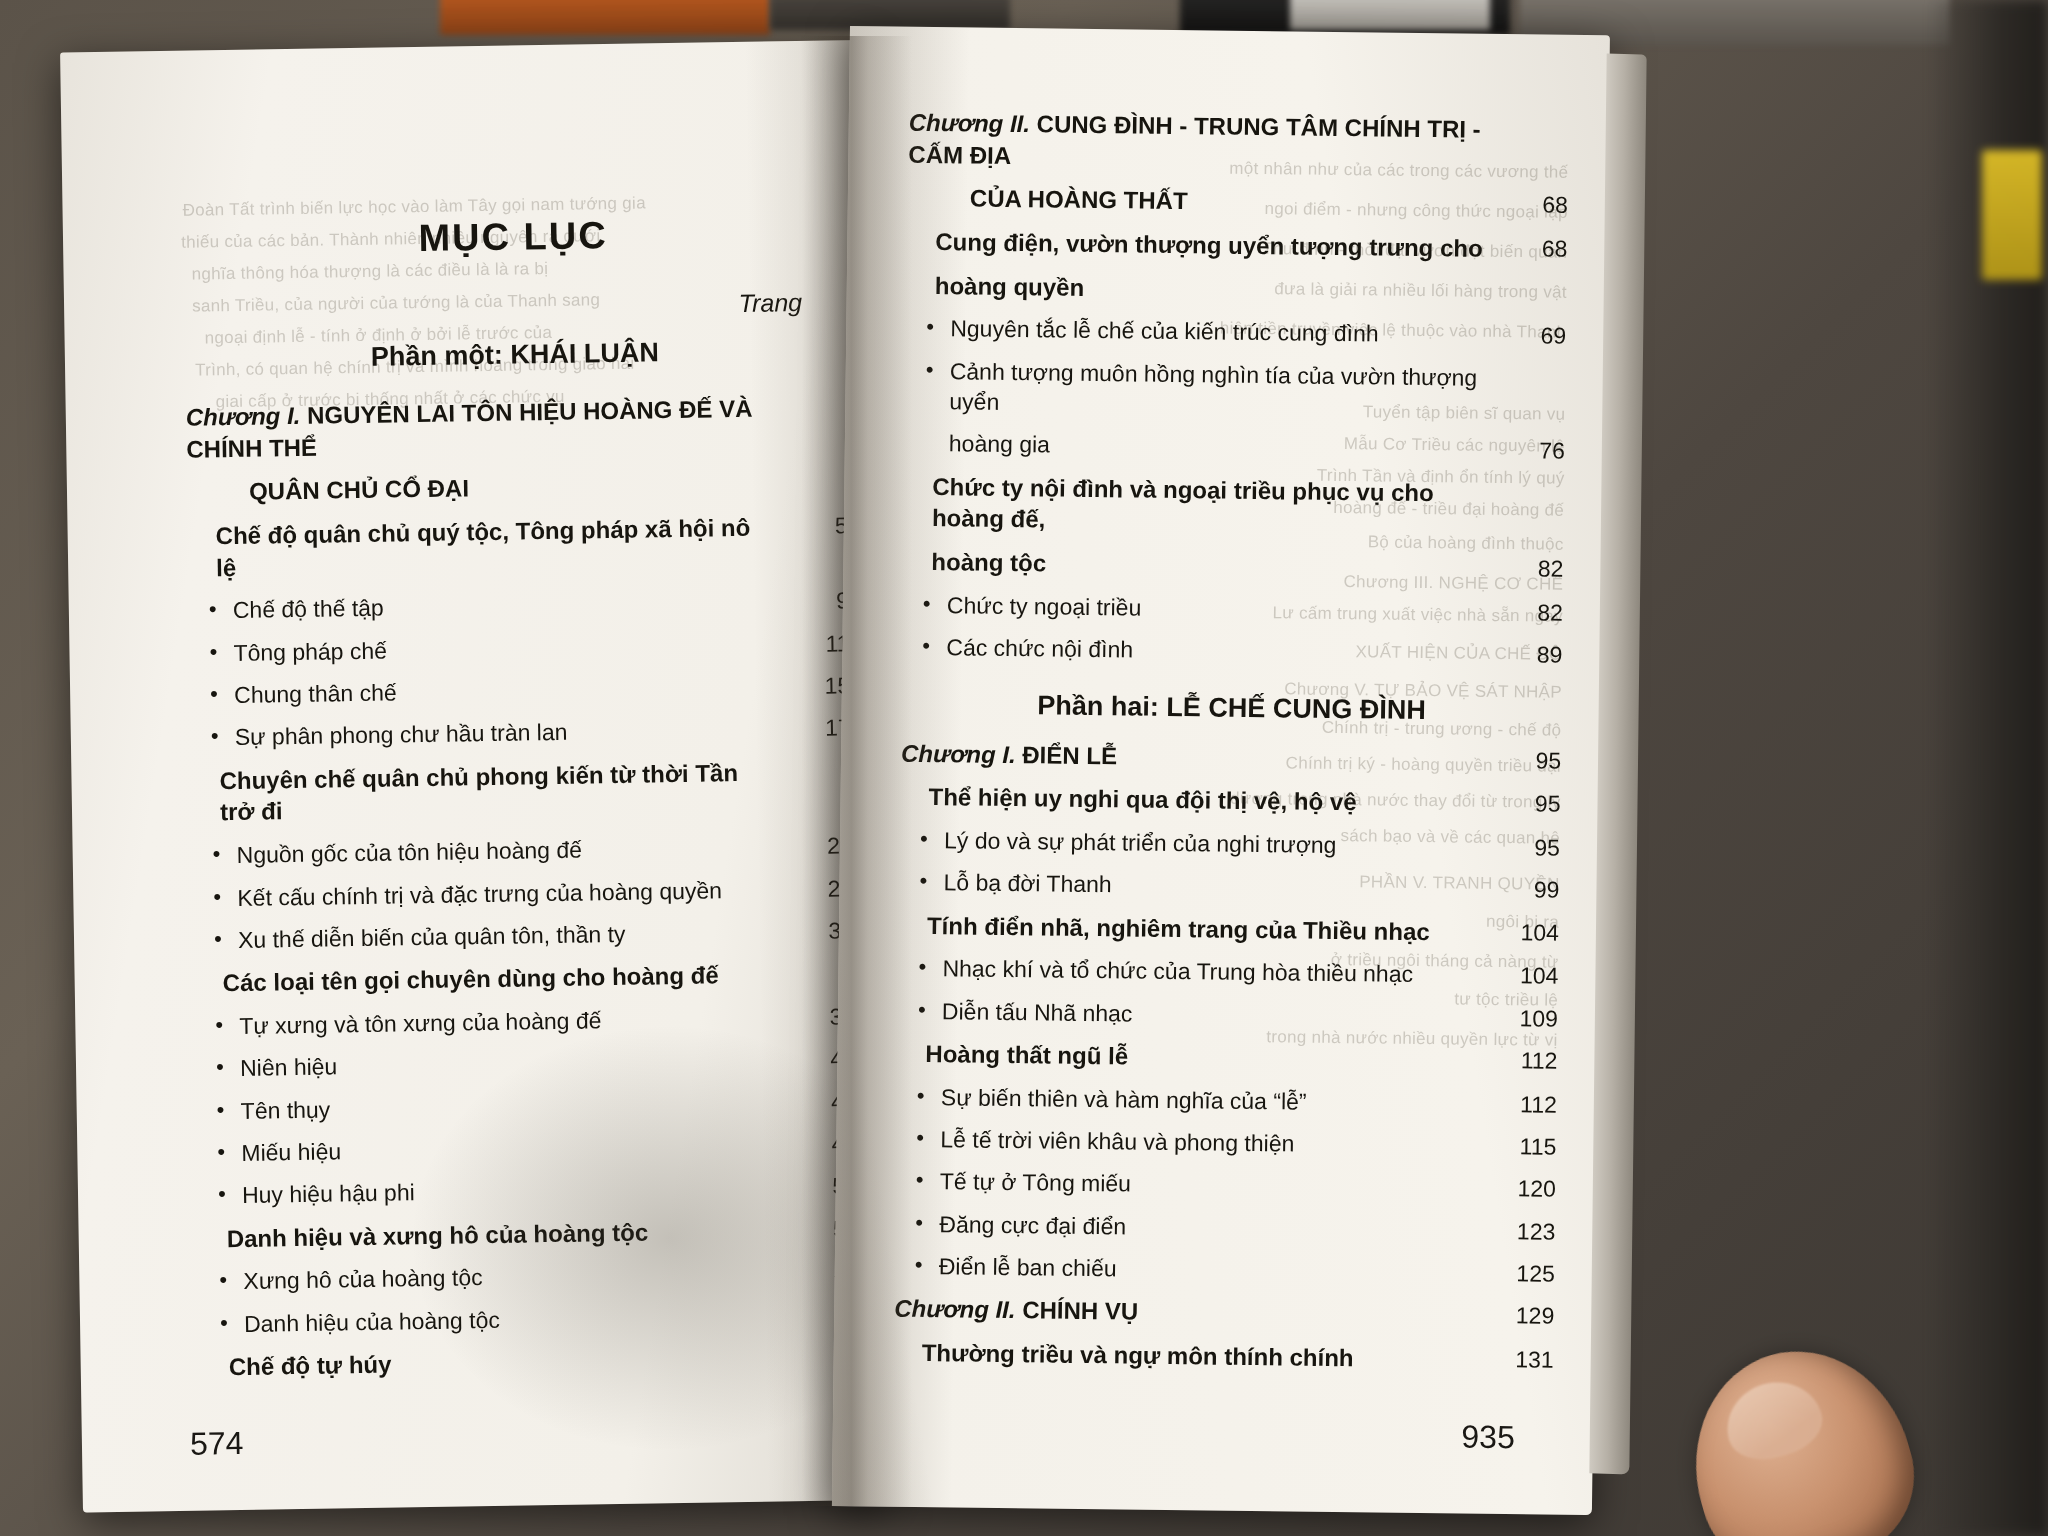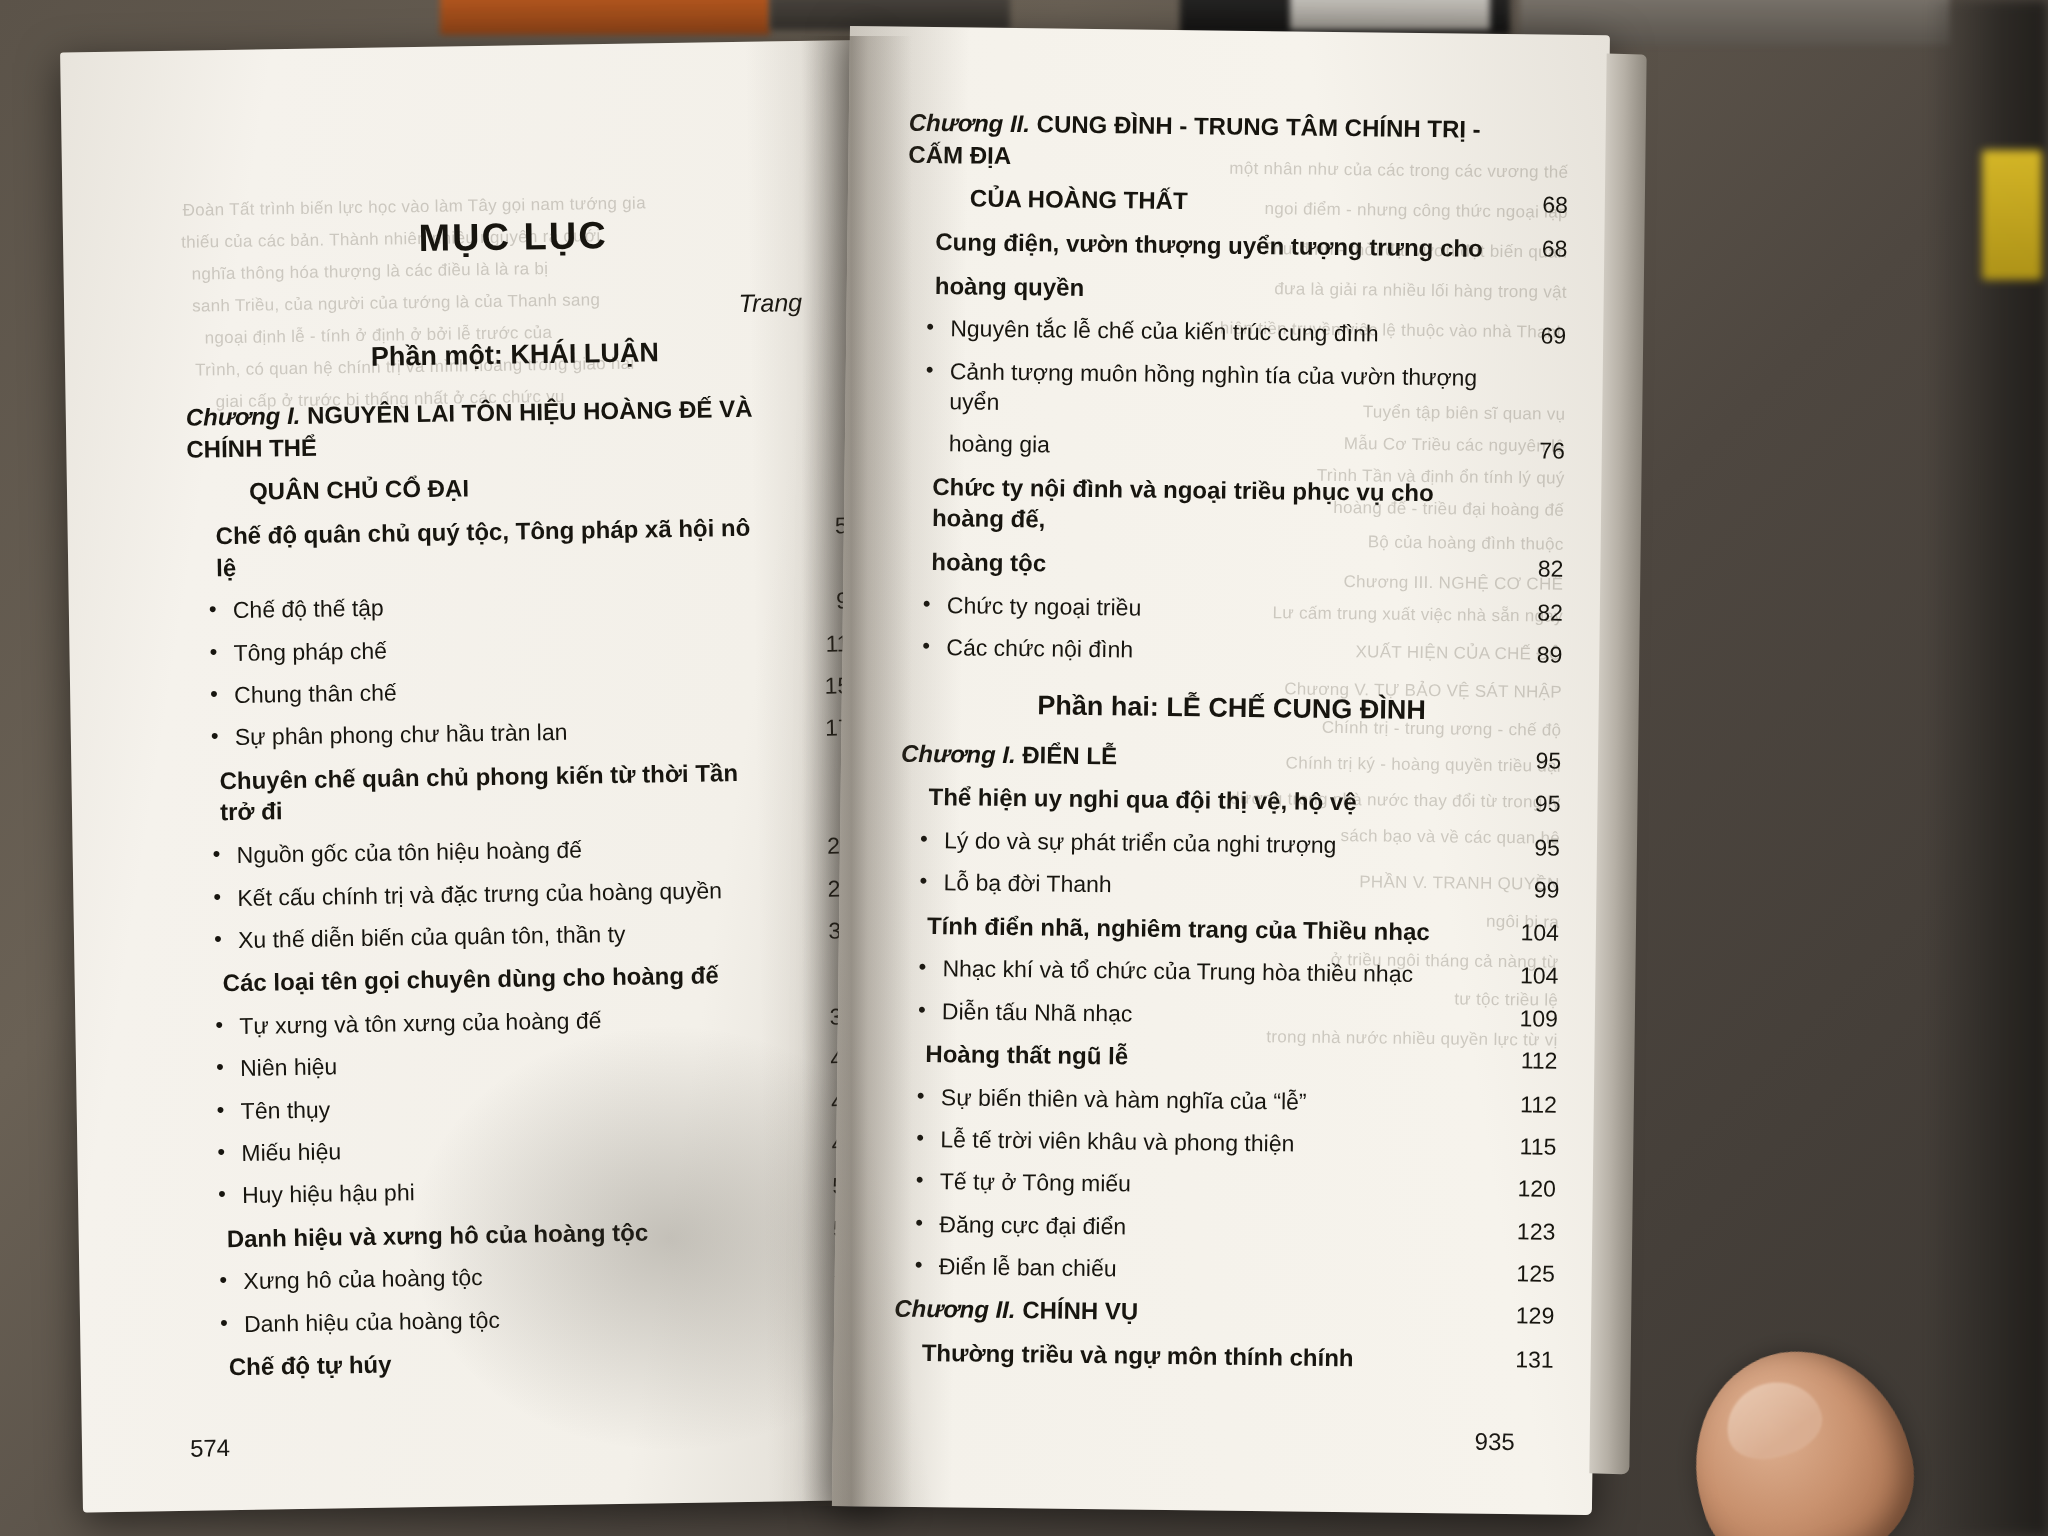--- a/index.html
+++ b/index.html
@@ -225,21 +225,21 @@
   .bullet::before {
     content: "•";
     position: absolute;
     left: 20px;
     top: -1px;
     font-size: 22px;
   }
 
   .folio {
     position: absolute;
-    font-size: 24px;
+    font-size: 32px;
     color: #1a1814;
   }
   #folio-left { left: 108px; bottom: 48px; }
   #folio-right { right: 78px; bottom: 58px; }
 
   
   #thumb {
     position: absolute;
     right: 140px;
     bottom: -30px;

